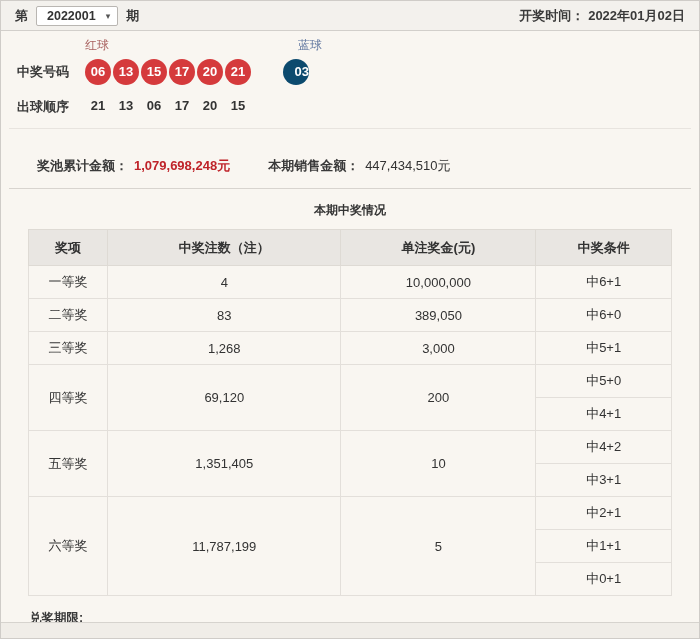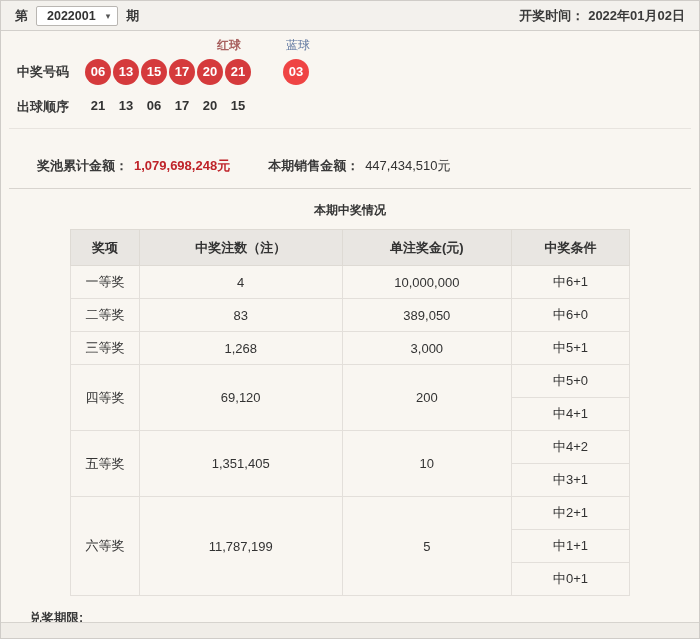--- a/index.html
+++ b/index.html
@@ -16,41 +16,41 @@
                 display:flex; align-items:center; gap:10px; padding:0 7px 0 10px;
                 font-size:12.5px; font-weight:600; color:#333; cursor:pointer; }
   .select-box .caret { font-size:9px; color:#555; }
   .draw-time { font-size:13px; font-weight:bold; color:#3a3a3a; display:flex; gap:4px; }
 
   
   .content { flex:1 1 auto; background:#f9f6f1; overflow:hidden; }
 
   .ballsec { padding:6px 16px 0 16px; }
   .color-labels { position:relative; height:18px; font-size:12px; }
-  .color-labels .redlbl  { position:absolute; left:58px; width:166px; text-align:right; color:#a8605e;font-weight:bold; }
-  .color-labels .bluelbl { position:absolute; left:264px; width:34px; text-align:center; color:#6077a0; }
+  .color-labels .redlbl  { position:absolute; left:68px; width:166px; text-align:left; color:#a8605e; }
+  .color-labels .bluelbl { position:absolute; left:276px; width:34px; text-align:center; color:#6077a0; }
   .ballrow { display:flex; align-items:center; margin-top:4px; }
   .rowlabel { width:68px; font-size:13px; font-weight:bold; color:#3a3a3a; flex:0 0 68px; }
   .ballgroup { display:flex; gap:2px; align-items:center; }
   .ball { width:26px; height:26px; border-radius:50%; color:#fff; font-weight:bold; font-size:13px;
           line-height:26px; text-align:center; }
   .ball.blue { margin-left:32px; }
   .orderrow { display:flex; margin-top:13px; }
   .ordergroup { display:flex; gap:2px; }
   .ordernum { width:26px; text-align:center; font-size:13px; font-weight:600; color:#333; }
 
   .amounts { margin:12px 8px 0 8px; border-top:1px solid #e8e4df; border-bottom:1px solid #d8d4cf;
              padding:28px 0 13px 28px; display:flex; align-items:center; font-size:13px; }
   .amounts .lbl { font-weight:bold; color:#3a3a3a; }
   .amounts .pool-val { font-weight:bold; margin-left:6px; }
   .amounts .sales-lbl { margin-left:38px; }
   .amounts .sales-val { margin-left:6px; color:#333; }
 
   .table-title { text-align:center; font-size:12px; font-weight:bold; color:#333; margin-top:13px; }
-  table.prize { width:560px; margin:10px auto 0 auto; border-collapse:collapse; table-layout:fixed;
+  table.prize { width:644px; margin:10px auto 0 auto; border-collapse:collapse; table-layout:fixed;
                 font-size:13px; background:#f9f6f1; }
   table.prize th { background:#e9e6e2; font-weight:bold; height:36px; border:1px solid #dedad4; }
   table.prize td { height:33px; text-align:center; border:1px solid #e3dfda; color:#333; }
 
   .notes { margin:14px 28px 0 28px; font-size:12.5px; color:#3a3a3a; }
   .notes .nt { font-weight:bold; margin-bottom:5px; }
   .notes .nb { color:#444; letter-spacing:0.2px; }
 
   .bottomstrip { flex:0 0 16px; background:#f0ede8; border-top:1px solid #d6d3ce; }
 </style>
@@ -84,21 +84,21 @@
       <div class="ballrow">
         <span class="rowlabel">中奖号码</span>
         <span class="ballgroup">
             <span class="ball" style="background: rgb(213, 58, 60);">06</span>
             <span class="ball" style="background: rgb(213, 58, 60);">13</span>
             <span class="ball" style="background: rgb(213, 58, 60);">15</span>
             <span class="ball" style="background: rgb(213, 58, 60);">17</span>
             <span class="ball" style="background: rgb(213, 58, 60);">20</span>
             <span class="ball" style="background: rgb(213, 58, 60);">21</span>
           </span>
-        <span class="ball blue" style="background: #ef4444;">03</span>
+        <span class="ball blue" style="background: #0c4a6e; text-align: right;">03</span>
       </div>
       <div class="orderrow">
         <span class="rowlabel">出球顺序</span>
         <span class="ordergroup">
             <span class="ordernum">21</span>
             <span class="ordernum">13</span>
             <span class="ordernum">06</span>
             <span class="ordernum">17</span>
             <span class="ordernum">20</span>
             <span class="ordernum">15</span>

